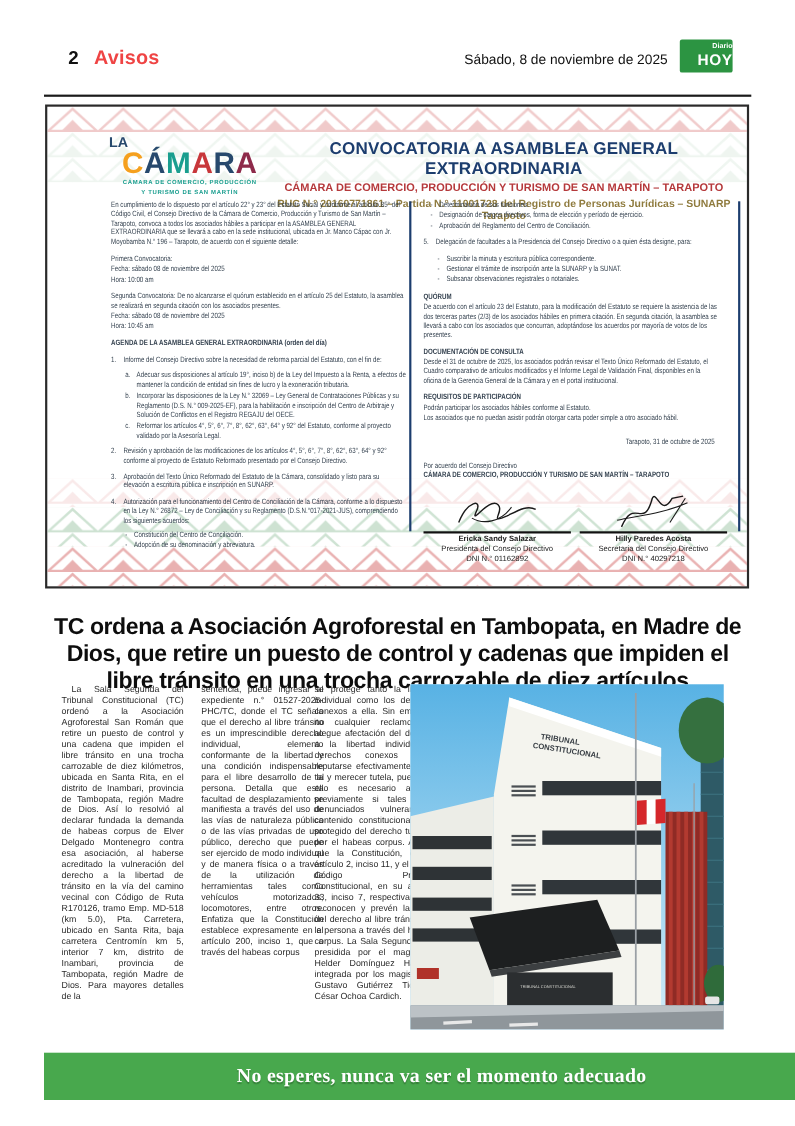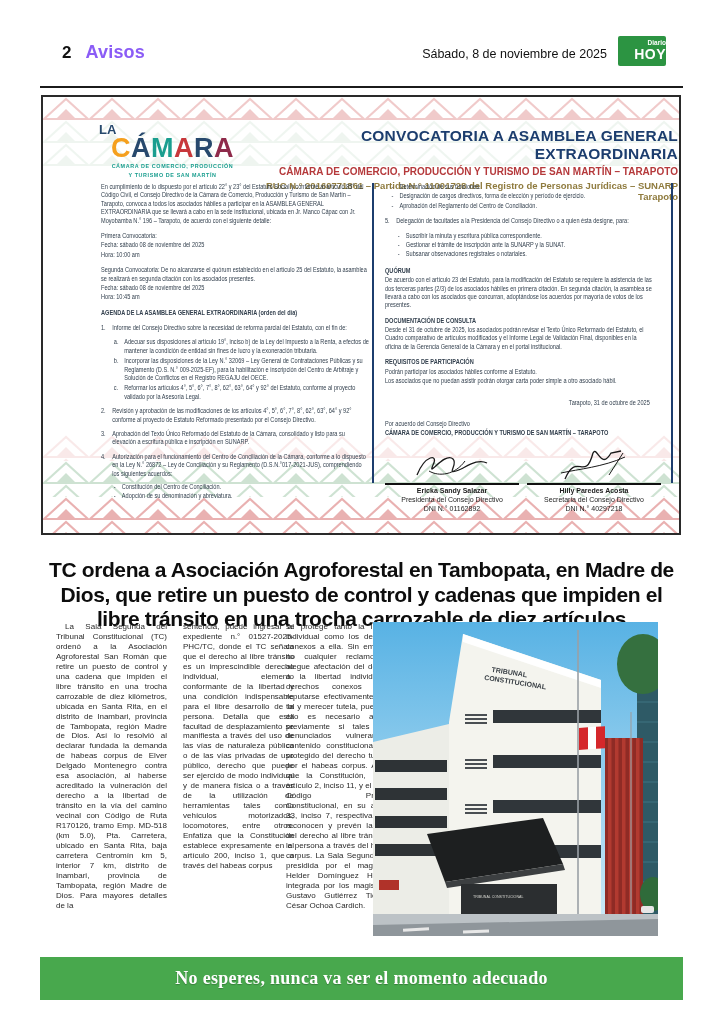--- a/index.html
+++ b/index.html
@@ -1,42 +1,42 @@
 <!DOCTYPE html>
 <html><head>
 <meta charset="utf-8">
 <style>
   html,body{margin:0;padding:0;background:#ffffff;}
   .page{position:relative;width:723px;height:1024px;background:#ffffff;overflow:hidden;
         font-family:"Liberation Sans",sans-serif;color:#1a1a1a;}
   
   .hdr-left{position:absolute;left:62px;top:42px;display:flex;gap:14px;align-items:baseline;}
   .hdr-pagenum{font-size:17px;font-weight:bold;color:#111;}
-  .hdr-section{font-size:18px;font-weight:bold;color:#8b5cf6;letter-spacing:.2px;}
+  .hdr-section{font-size:18px;font-weight:bold;color:#ef4444;letter-spacing:.2px;}
   .hdr-date{position:absolute;right:116px;top:47px;font-size:12.5px;color:#111;}
   .masthead{position:absolute;right:57px;top:36px;width:48px;height:30px;background:#2c9442;
             border-radius:2px;display:flex;flex-direction:column;align-items:flex-end;justify-content:center;}
   .masthead .m-top{font-size:6.5px;color:#fff;font-weight:bold;line-height:1;}
   .masthead .m-main{font-size:14px;color:#fff;font-weight:bold;line-height:1.05;letter-spacing:.5px;}
   .hdr-rule{position:absolute;left:40px;top:86px;width:643px;height:2px;background:#1b1b1b;}
   
   .ad{position:absolute;left:41px;top:95px;width:640px;height:440px;background:#fff;
       border:2px solid #2a2a2a;box-sizing:border-box;}
   .band{position:absolute;left:0;width:100%;pointer-events:none;}
   .band svg{display:block;width:100%;height:100%;}
   .band-top{top:0;height:23px;opacity:.30;}
   .band-top2{top:23px;height:46px;opacity:.10;}
   .band-sig{bottom:72px;height:26px;opacity:.12;}
   .band-green{bottom:36px;height:36px;opacity:.32;}
   .band-red{bottom:0;height:36px;opacity:.45;}
   .camara-logo{position:absolute;left:42px;top:28px;width:175px;text-align:center;}
   .camara-la{font-size:13px;font-weight:bold;color:#27496d;display:block;text-align:left;margin-left:14px;line-height:.8;}
   .camara-word{font-size:27px;font-weight:bold;letter-spacing:.5px;line-height:1;}
   .camara-cap{font-size:5.4px;font-weight:bold;color:#1a9e8f;letter-spacing:.6px;line-height:1.5;}
-  .ad-titles{position:absolute;left:195px;top:30px;width:440px;text-align:right;}
+  .ad-titles{position:absolute;left:195px;top:30px;width:440px;text-align:center;}
   .ad-title{font-size:15.5px;font-weight:bold;color:#1c3d6e;letter-spacing:.2px;}
   .ad-subtitle{font-size:10px;font-weight:bold;color:#b5393b;margin-top:3px;}
   .ad-ruc{font-size:9.5px;font-weight:bold;color:#8f7b3e;margin-top:3px;}
   .ad-col{position:absolute;top:86px;width:335px;transform:scaleX(0.8);transform-origin:0 0;
           font-size:7px;line-height:1.2;color:#33404e;}
   .ad-col-left{left:58px;}
   .ad-col-right{left:342px;}
   .vrule{position:absolute;background:#1c3d6e;width:2px;}
   .vrule-mid{left:329px;top:86px;height:300px;}
   .vrule-right{left:628px;top:86px;height:300px;}
@@ -63,21 +63,21 @@
   .art-col{position:absolute;top:622px;width:111px;font-size:8px;line-height:1.245;
            text-align:justify;color:#2a2a2a;}
   .art-col-1{left:56px;}
   .art-col-2{left:171px;margin-left:12px;}
   .art-col-3{left:286px;}
   .indent{text-indent:9px;}
   .photo{position:absolute;left:373px;top:622px;width:285px;height:314px;background:#bfe3f5;}
   .photo svg{display:block;}
   
   .banner{position:absolute;left:40px;top:957px;width:643px;height:43px;background:#48a84d;
-          display:flex;align-items:center;justify-content:center;}
+          display:flex;align-items:center;justify-content:center;padding-left:40px;}
   .banner-text{font-family:"Liberation Serif",serif;font-weight:bold;font-size:18px;color:#ffffff;
                letter-spacing:.3px;text-shadow:0 1px 1px rgba(0,0,0,.25);}
 </style>
 </head>
 <body>
 
 <svg width="0" height="0" style="position:absolute">
   <defs>
     <pattern id="triR" width="46" height="23" patternUnits="userSpaceOnUse">
       <path d="M1,22 L23,2 L45,22 Z" fill="none" stroke="#cf5454" stroke-width="2.2"></path>

